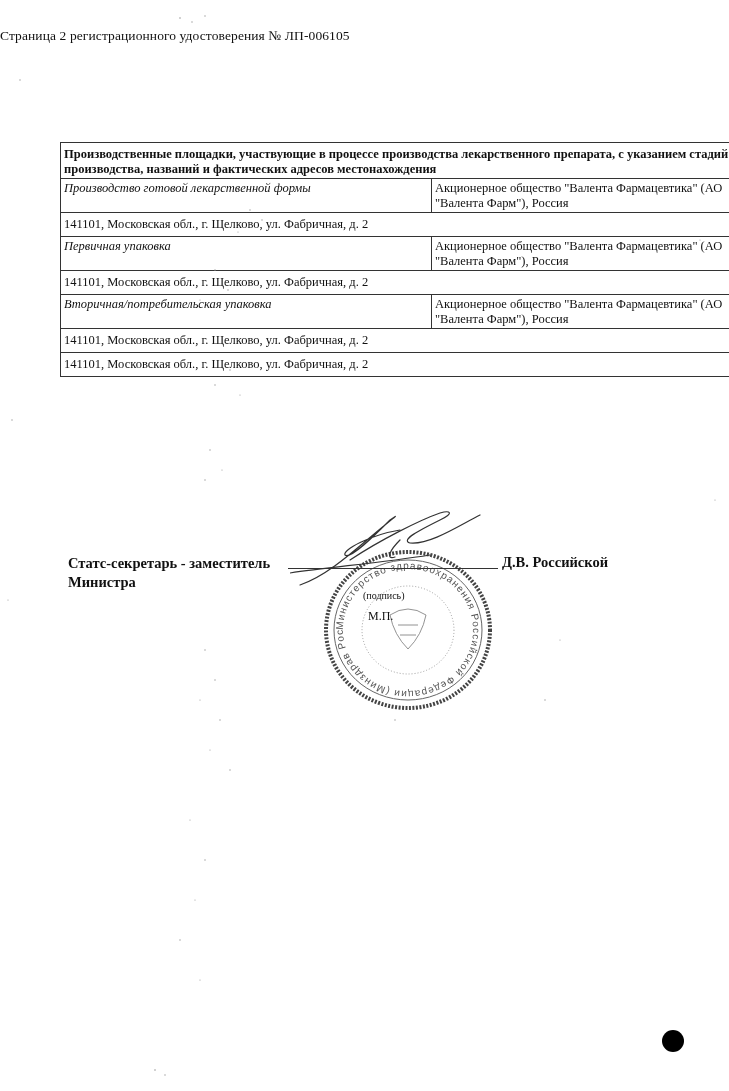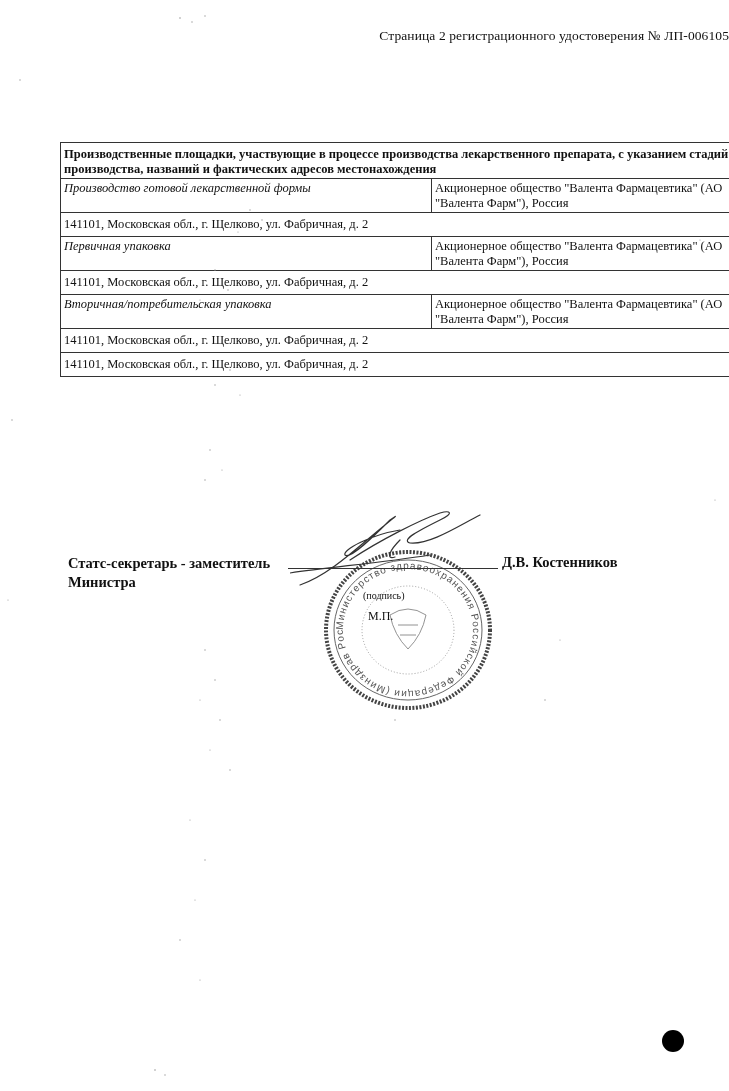--- a/index.html
+++ b/index.html
@@ -1,21 +1,21 @@
 <!DOCTYPE html>
 <html><head>
 <meta charset="utf-8">
 <style>
   html, body { margin: 0; padding: 0; }
   body {
     width: 729px; height: 1091px; background: #ffffff; position: relative; overflow: hidden;
     font-family: "Liberation Serif", "DejaVu Serif", serif; color: #111;
   }
   .page-header {
-    position: absolute; top: 28px; left: 0; width: 729px; text-align: right;
+    position: absolute; top: 28px; left: 0; width: 729px; text-align: left;
     font-size: 13.5px; letter-spacing: 0.1px;
   }
   .reg-table {
     position: absolute; top: 142px; left: 60px; width: 693px;
     border-collapse: collapse; font-size: 12.5px; line-height: 15px;
   }
   .reg-table td { border: 1px solid #333; vertical-align: top; padding: 2px 3px 1px 3px; }
   .reg-table .head-cell { font-weight: bold; padding-top: 4px; padding-bottom: 1px; }
   .reg-table .stage-cell { font-style: italic; width: 327px; }
   .reg-table .org-cell { width: 282px; }
@@ -104,21 +104,21 @@
   </g>
 </svg>
 
 <div class="sig-left">
   <div>Статс-секретарь - заместитель</div>
   <div>Министра</div>
 </div>
 <div class="sig-line"></div>
 <div class="sig-caption">(подпись)</div>
 <div class="mp-label">М.П.</div>
-<div class="sig-right">Д.В. Костенников</div>
+<div class="sig-right">Д.В. Российской</div>
 
 <svg class="speckle" style="left:0;top:0;" width="729" height="1091">
   <g fill="#9a9a9a">
     <circle cx="180" cy="18" r="0.8"></circle>
       <circle cx="192" cy="22" r="0.7"></circle>
       <circle cx="205" cy="16" r="0.7"></circle>
     <circle cx="250" cy="210" r="0.7"></circle>
       <circle cx="262" cy="220" r="0.7"></circle>
       <circle cx="238" cy="232" r="0.6"></circle>
     <circle cx="215" cy="270" r="0.7"></circle>

